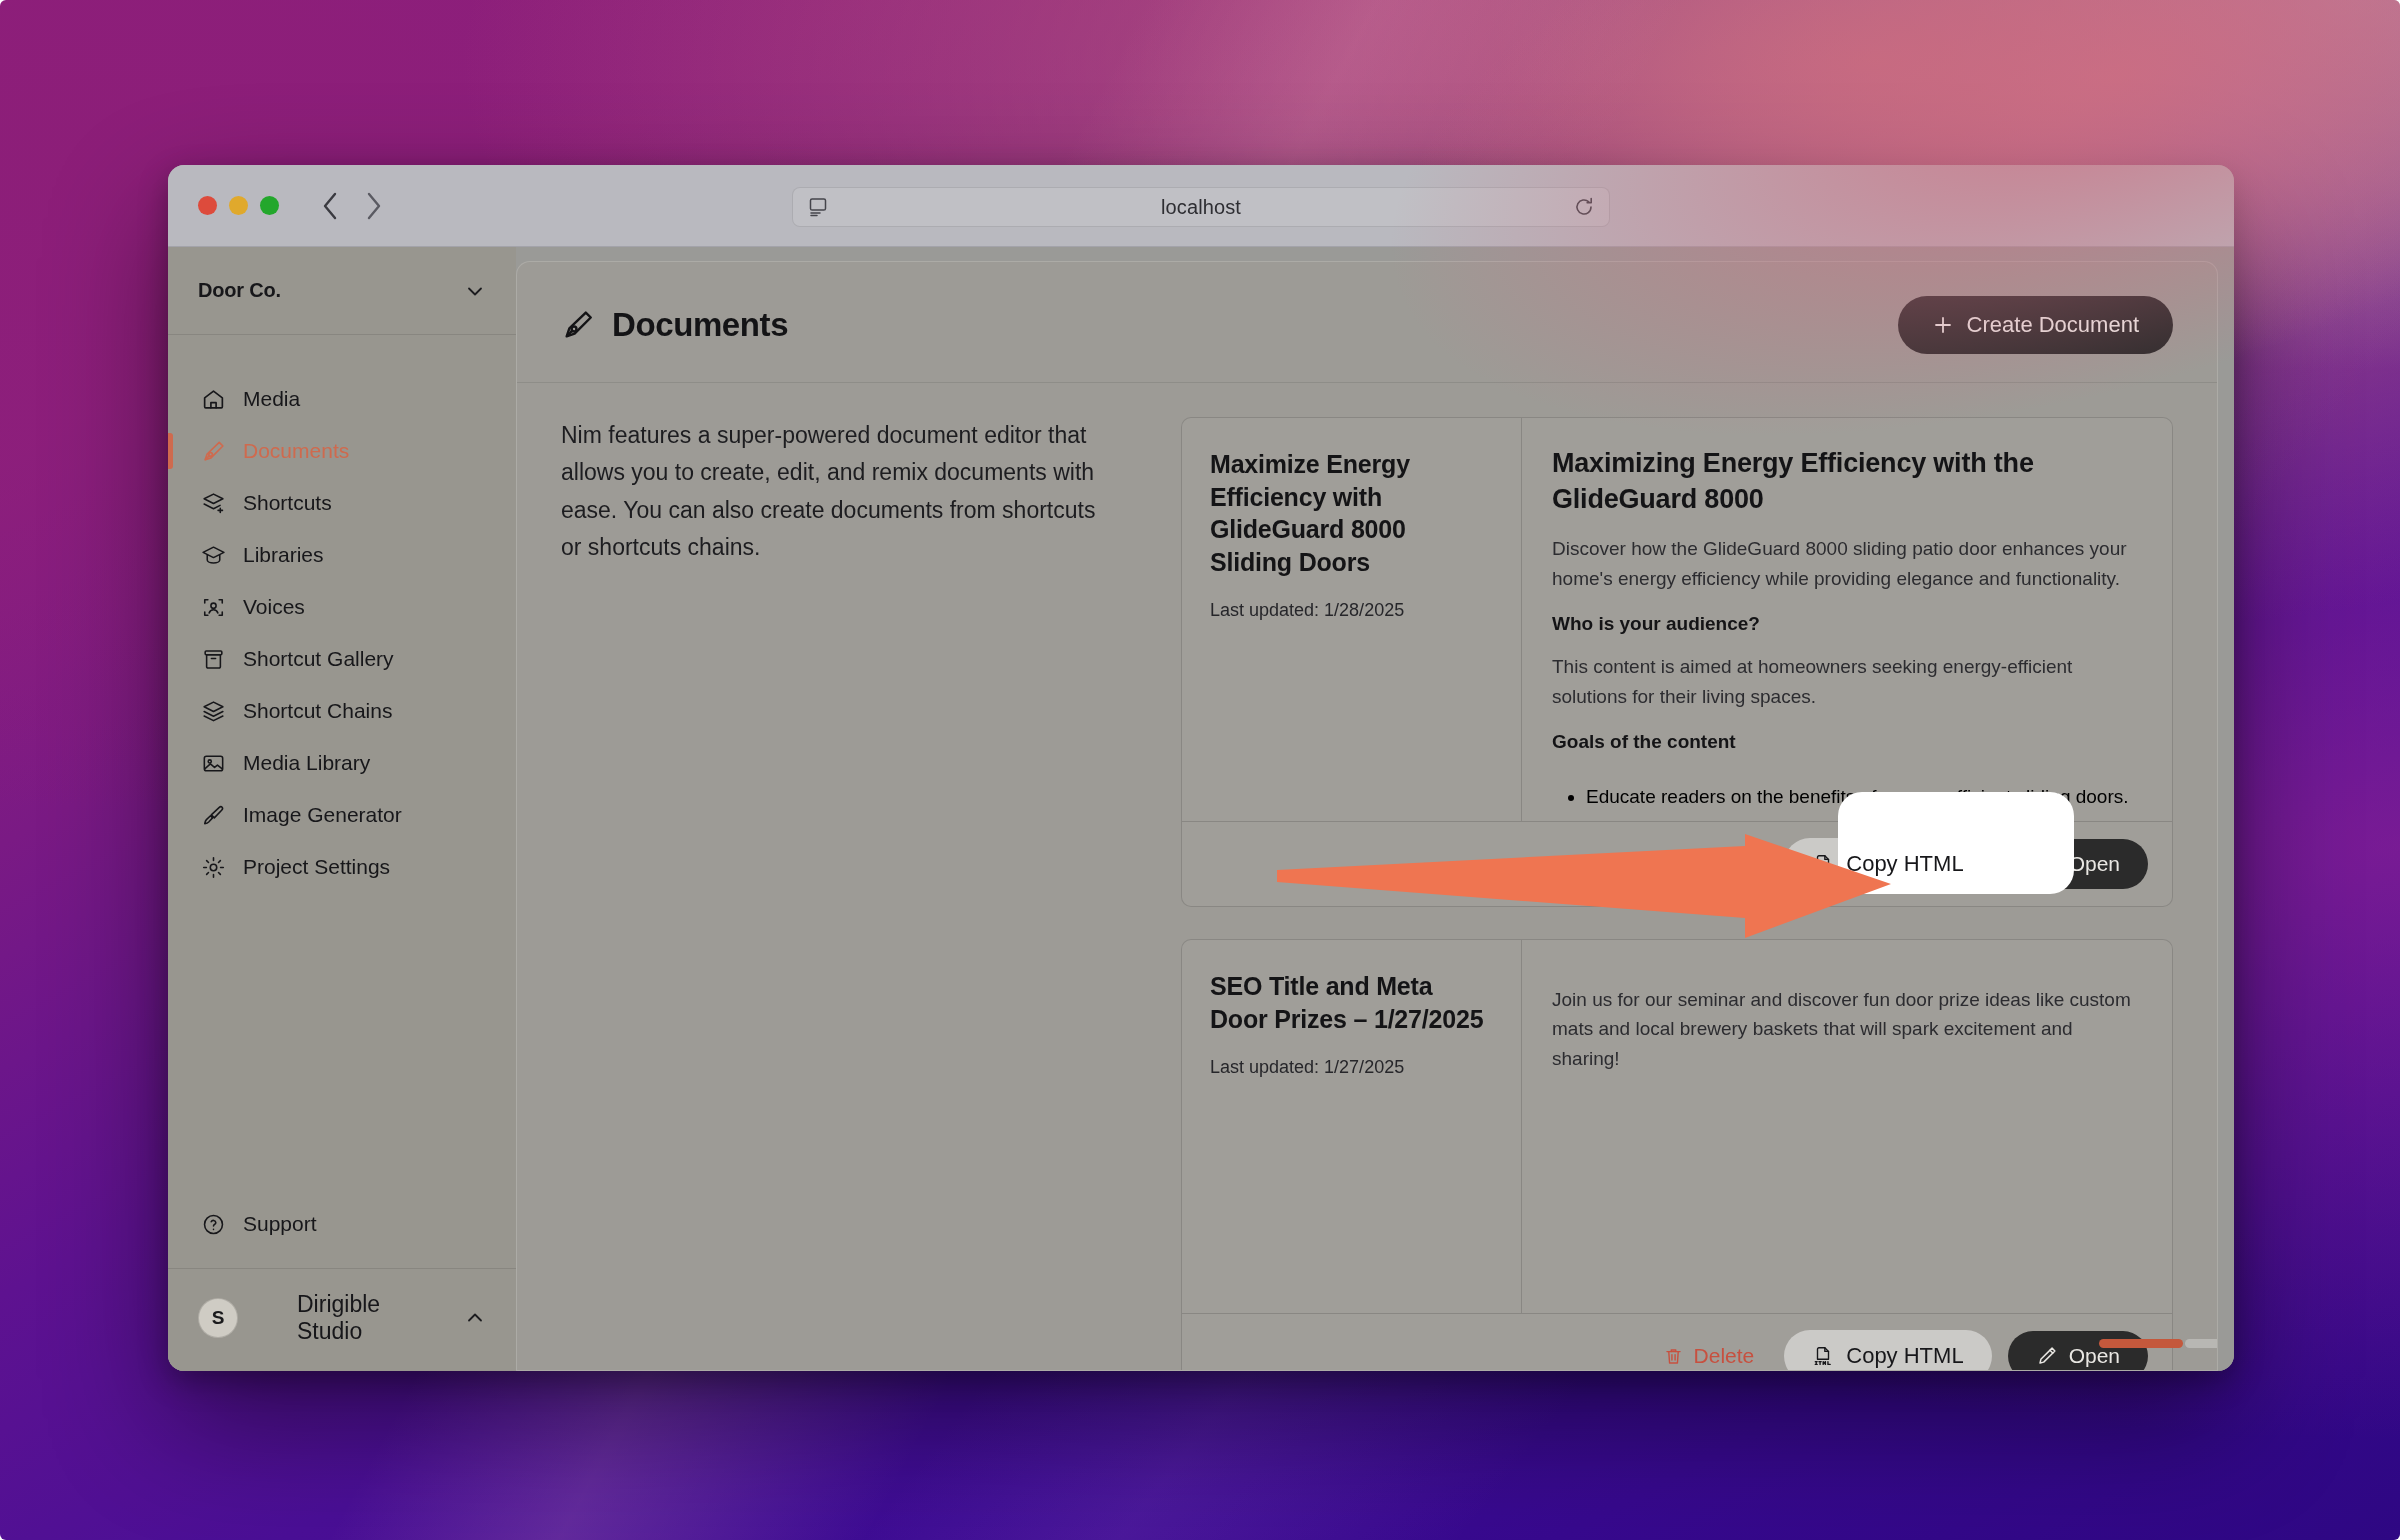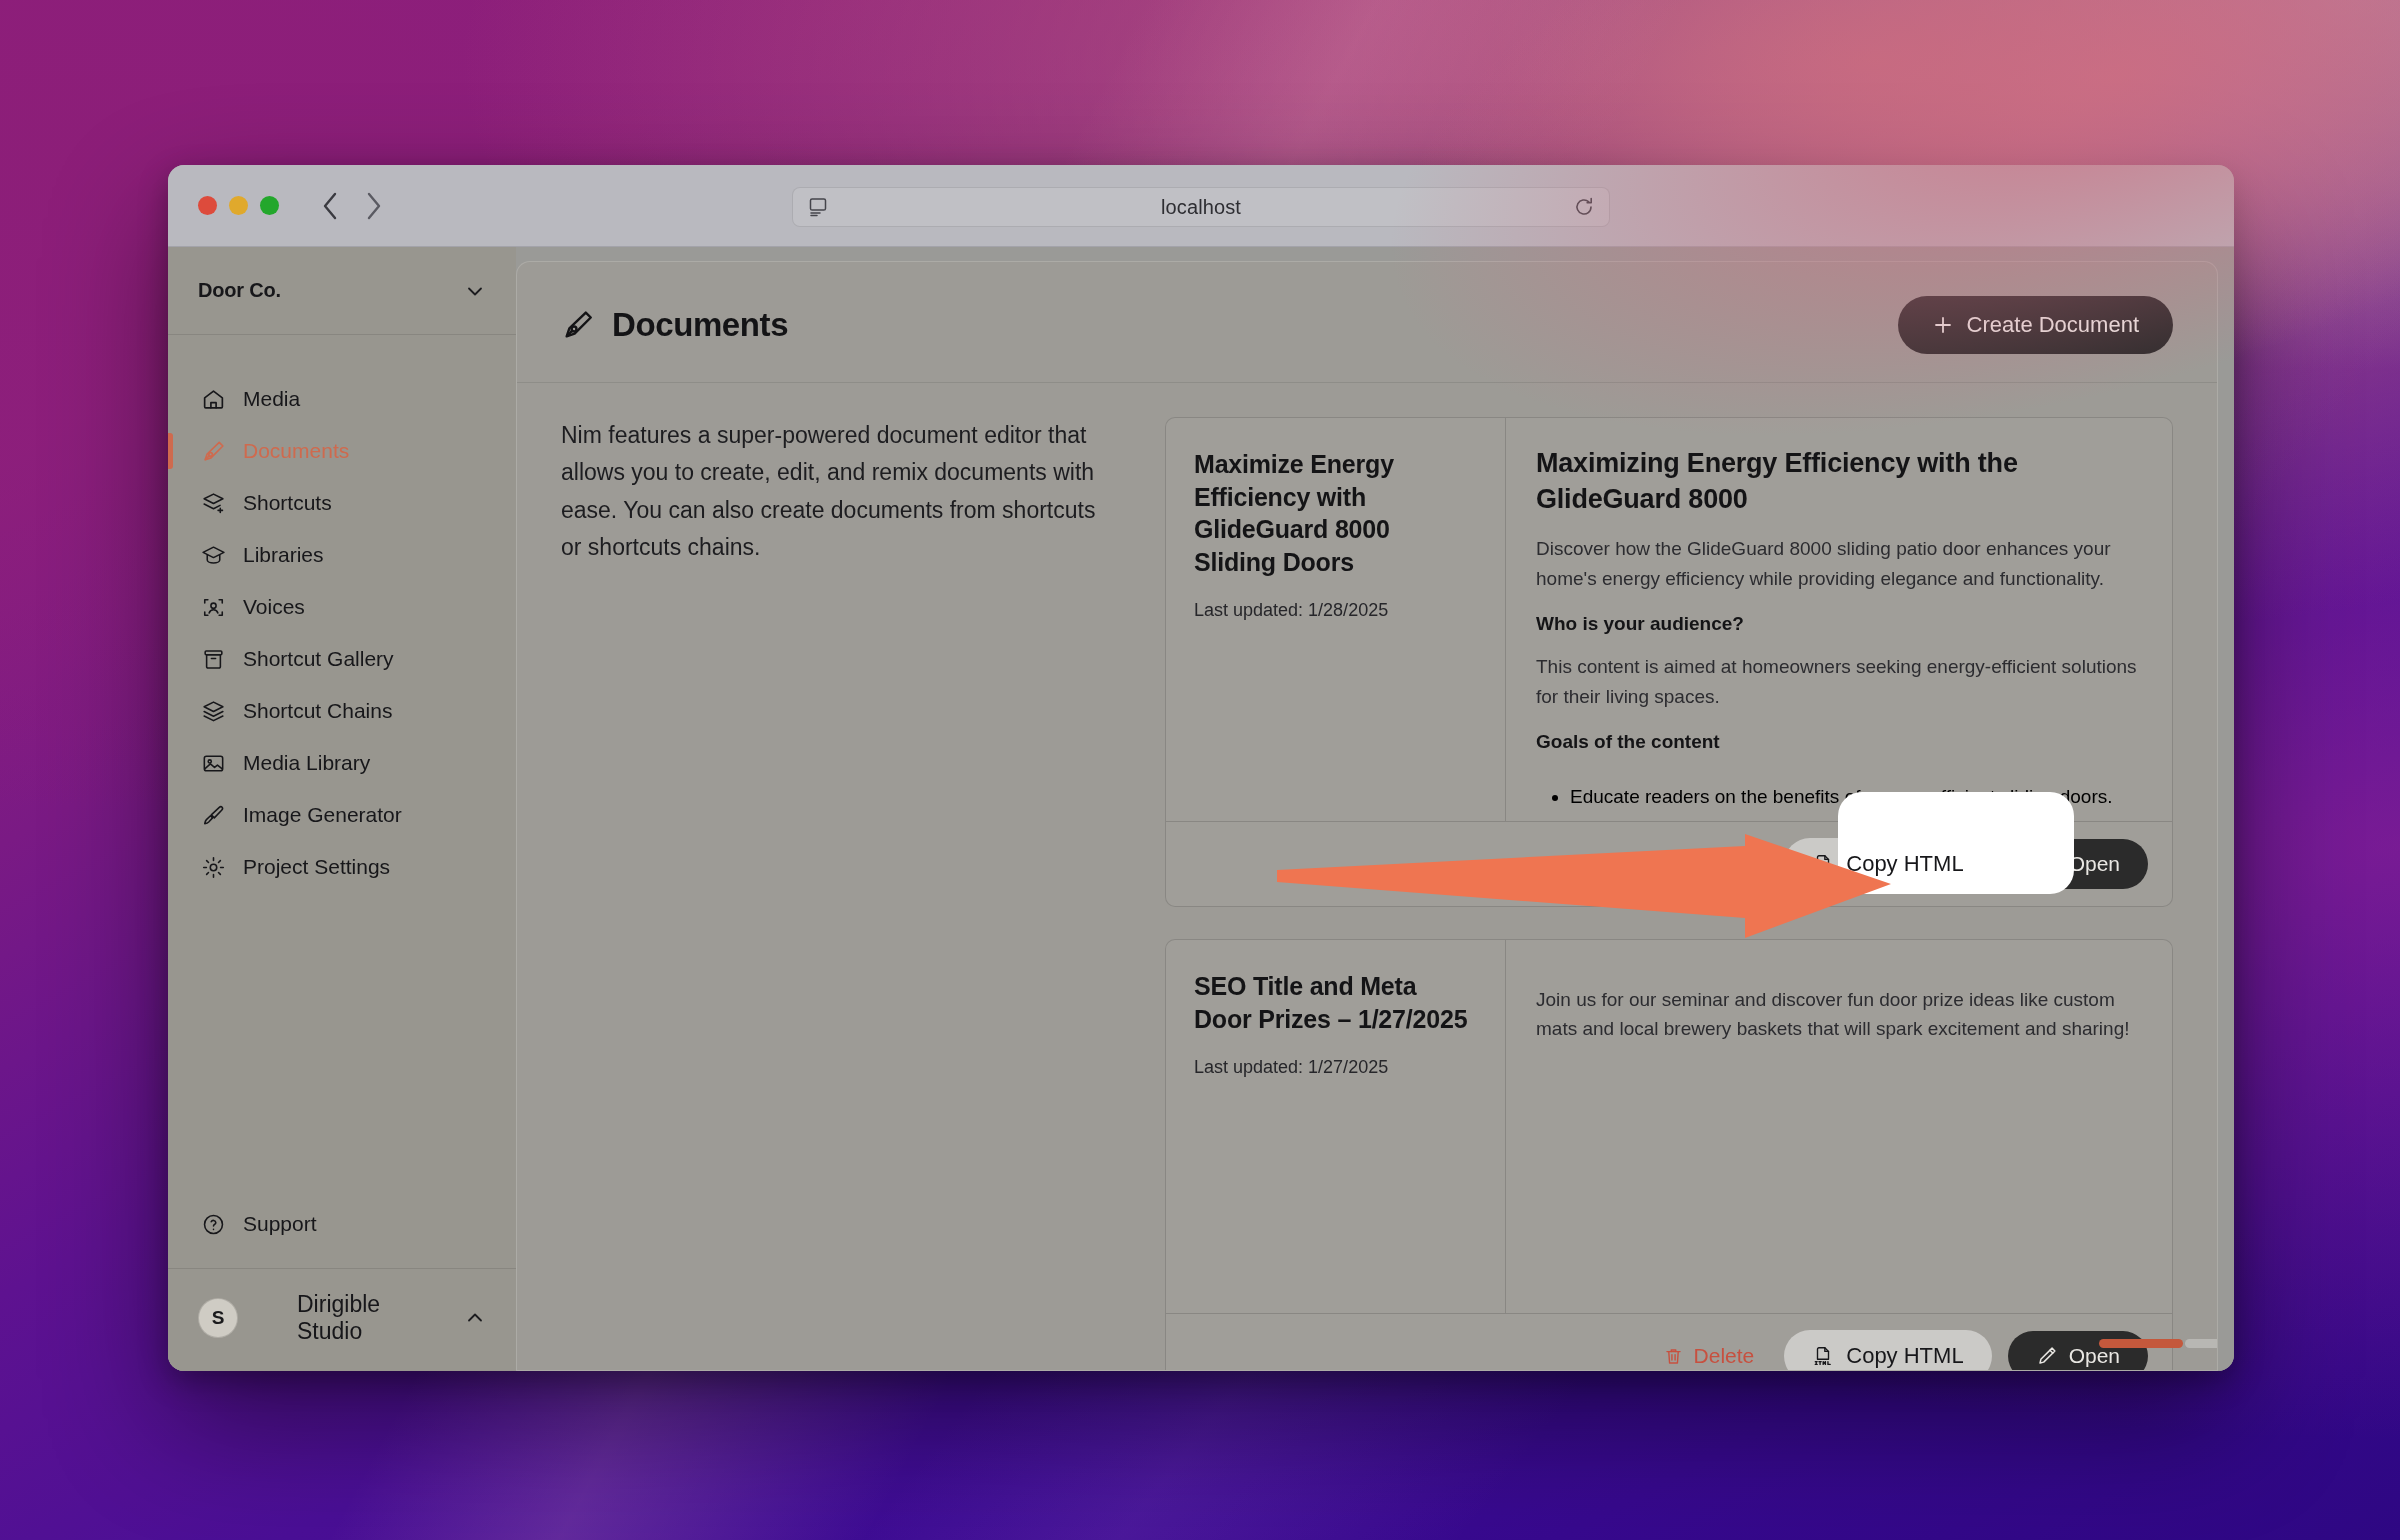--- a/index.html
+++ b/index.html
@@ -21,20 +21,21 @@
       linear-gradient(152deg,
         #8e1e7e 0%,
         #8d1f7f 16%,
         #7a1a84 30%,
         #5e1290 46%,
         #4a0f96 60%,
         #3d0c94 72%,
         #37098e 84%,
         #2e0783 100%);
     overflow: hidden;
+    border-radius: 6px;
   }
   
   #desktop::before {
     content: "";
     position: absolute; inset: -10%;
     background:
       linear-gradient(118deg, rgba(255,255,255,0.00) 38%, rgba(255,190,200,0.16) 44%, rgba(255,255,255,0.00) 52%),
       linear-gradient(128deg, rgba(255,255,255,0.00) 56%, rgba(190,120,220,0.12) 62%, rgba(255,255,255,0.00) 70%);
     pointer-events: none;
   }
@@ -167,21 +168,21 @@
   #create-doc-btn {
     display: flex; align-items: center; gap: 13px;
     background: #2b2b2b; color: #eceae6;
     border-radius: 999px;
     padding: 16px 34px;
     font-size: 22px;
     cursor: pointer;
   }
 
   
-  #content { flex: 1; min-height: 0; display: flex; padding: 34px 44px 0 44px; gap: 44px; overflow: hidden; }
+  #content { flex: 1; min-height: 0; display: flex; padding: 34px 44px 0 44px; gap: 60px; overflow: hidden; }
   #intro {
     width: 560px; flex: 0 0 560px;
     font-size: 23px; line-height: 1.62; color: #1d1d20;
   }
 
   #doclist { flex: 1; min-width: 0; display: flex; flex-direction: column; gap: 32px; position: relative; }
 
   .doc-card {
     border: 1px solid rgba(0,0,0,0.14);
     border-radius: 10px;

